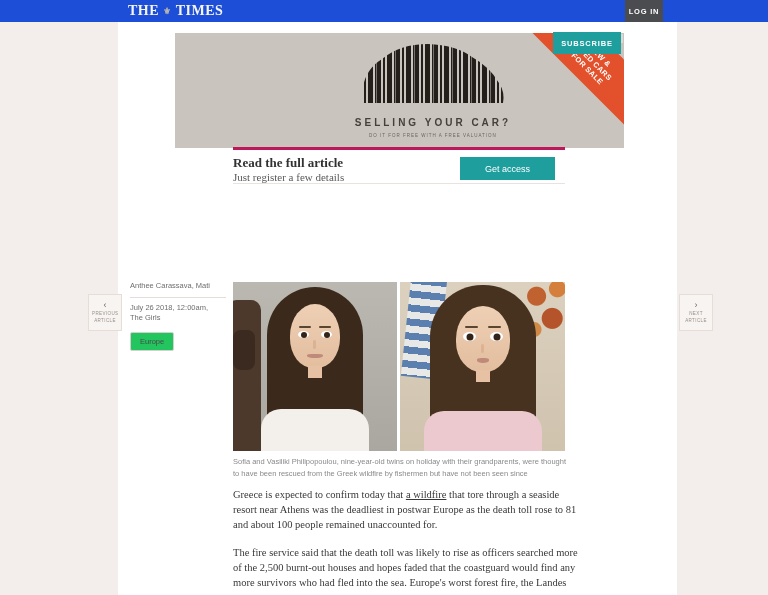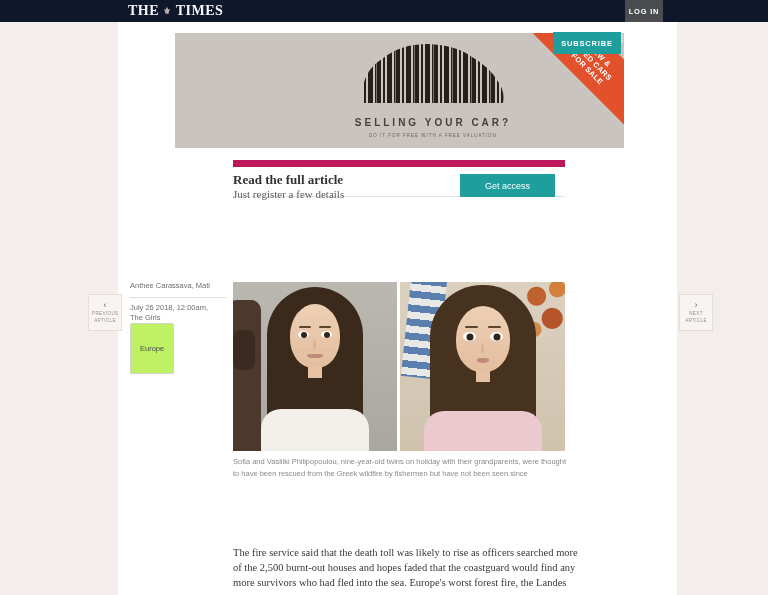--- a/index.html
+++ b/index.html
@@ -1,21 +1,21 @@
 <!DOCTYPE html>
 <html><head>
 <meta charset="utf-8">
 <style>
   * { margin:0; padding:0; box-sizing:border-box; }
   body { background:#e9e4e1; font-family:"Liberation Sans", sans-serif; }
   .stage { position:relative; width:768px; height:595px; background:#f3eeec; overflow:hidden; }
   .content-sheet { position:absolute; left:118px; top:22px; width:559px; height:573px; background:#ffffff; }
 
   
-  .topbar { position:absolute; left:0; top:0; width:768px; height:22px; background:#0f172a; z-index:20; }
+  .topbar { position:absolute; left:0; top:0; width:768px; height:22px; background:#1d4ed8; z-index:20; }
   .logo { position:absolute; left:128px; top:0; height:22px; display:flex; align-items:center; gap:4px;
           color:#f5f5f3; font-family:"Liberation Serif", serif; font-weight:bold; font-size:14px; letter-spacing:.5px; }
   .logo .crest { font-size:9px; color:#b9b5ae; line-height:1; }
   .tb-btn { position:absolute; top:0; height:22px; display:flex; align-items:center; justify-content:center;
             color:#fff; font-size:7.5px; font-weight:bold; letter-spacing:.8px; cursor:pointer; }
   .btn-subscribe { left:553px; width:68px; background:#1f9e9e;margin-top:32px; }
   .btn-login { left:625px; width:38px; background:#4a4c50; }
 
   
   .ad { position:absolute; left:175px; top:33px; width:449px; height:115px; background:#cac4bf; overflow:hidden; }
@@ -32,39 +32,39 @@
                 font-size:10px; letter-spacing:3px; color:#46403b; font-weight:bold; }
   .ad-subline { position:absolute; left:148px; top:100px; width:220px; text-align:center;
                 font-size:4.5px; letter-spacing:1px; color:#6b655f; }
   .ad-ribbon { position:absolute; right:-36px; top:6px; width:132px; height:46px; background:#e2512c;
                transform:rotate(45deg); display:flex; flex-direction:column; align-items:center; justify-content:center;
                color:#fff; font-weight:bold; font-size:7.5px; line-height:1.2; letter-spacing:.4px; z-index:2; cursor:pointer; }
   .ad-close { position:absolute; right:1px; top:1px; width:9px; height:9px; background:#ddd9d5; color:#555;
               font-size:6px; display:flex; align-items:center; justify-content:center; z-index:5; cursor:pointer; }
 
   
-  .register { position:absolute; left:233px; top:160px; width:332px; height:37px;
-              border-top:7px solid #be185d; border-bottom:1px solid #e9e3df; }
+  .register { position:absolute; left:233px; top:147px; width:332px; height:37px;
+              border-top:3px solid #be185d; border-bottom:1px solid #e9e3df; }
   .reg-title { position:absolute; left:0; top:5px; font-family:"Liberation Serif", serif; font-weight:bold;
                font-size:13px; color:#323232; }
   .reg-sub { position:absolute; left:0; top:21px; font-family:"Liberation Serif", serif; font-size:11px; color:#5a5a5a; }
   .reg-btn { position:absolute; left:227px; top:7px; width:95px; height:23px; background:#1f9e9e; color:#fff;
              font-size:9px; display:flex; align-items:center; justify-content:center; cursor:pointer; }
 
   
   .headline { position:absolute; left:233px; top:203px; width:350px; font-family:"Liberation Serif", serif;
               font-weight:bold; font-size:20px; line-height:1.12; color:#1d1d1b; letter-spacing:-.2px; }
 
   
   .rail { position:absolute; left:130px; top:281px; width:96px; color:#6e6e6e; font-size:7.5px; }
   .rail-byline { line-height:1.3; }
   .rail-divider { border:none; border-top:1px solid #e3dedb; margin:6px 0 5px 0; }
   .rail-date { line-height:1.35; }
-  .rail-tag { display:inline-block; padding:20px 9px; border:1px solid #d5d0cc; border-radius:2px;
-              color:#4a4a4a; font-size:7.5px; background:#bef264; cursor:pointer; }
+  .rail-tag { display:inline-block; margin-top:9px; padding:4px 9px; border:1px solid #d5d0cc; border-radius:2px;
+              color:#4a4a4a; font-size:7.5px; background:#22c55e; cursor:pointer; }
 
   
   .navbox { position:absolute; width:34px; height:37px; background:#f8f4f1; border:1px solid #e6ddd7;
             display:flex; flex-direction:column; align-items:center; justify-content:center; gap:1px;
             color:#97918b; cursor:pointer; z-index:15; }
   .navbox .arrow { font-size:9px; line-height:1; color:#6d6862; }
   .navbox .navlabel { font-size:4.5px; letter-spacing:.4px; text-align:center; width:26px; line-height:1.5; }
   .nav-prev { left:88px; top:294px; }
   .nav-next { left:679px; top:294px; }
 
@@ -203,14 +203,15 @@
         <div class="nose" style="left:25px;top:38px;"></div>
         <div class="mouth" style="left:21px;top:52px;width:12px;height:5px;"></div>
       </div>
       <div class="neck" style="left:76px;top:88px;"></div>
       <div class="shirt shirt-r"></div>
     </div>
   </div>
 
   <div class="caption">Sofia and Vasiliki Philipopoulou, nine-year-old twins on holiday with their grandparents, were thought to have been rescued from the Greek wildfire by fishermen but have not been seen since</div>
 
+  <p class="para para1"><span>Greece is expected to confirm today that </span><span class="body-link">a wildfire</span><span> that tore through a seaside resort near Athens was the deadliest in postwar Europe as the death toll rose to 81 and about 100 people remained unaccounted for.</span></p>
   <p class="para para2">The fire service said that the death toll was likely to rise as officers searched more of the 2,500 burnt-out houses and hopes faded that the coastguard would find any more survivors who had fled into the sea. Europe's worst forest fire, the Landes blaze in southwest France in 1949, killed 82 people.</p>
 </div>
 
 </body></html>

